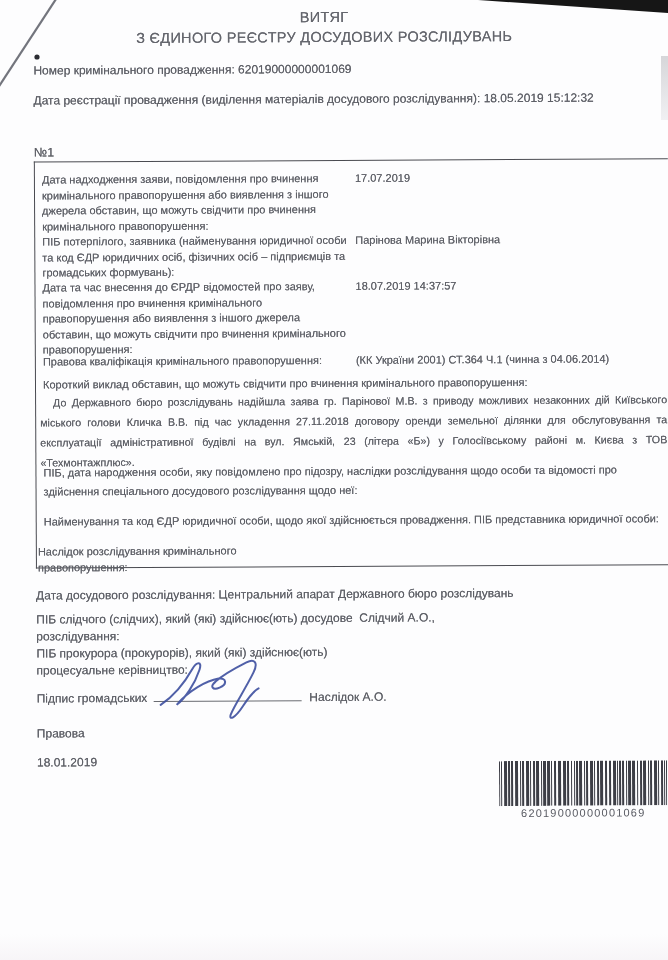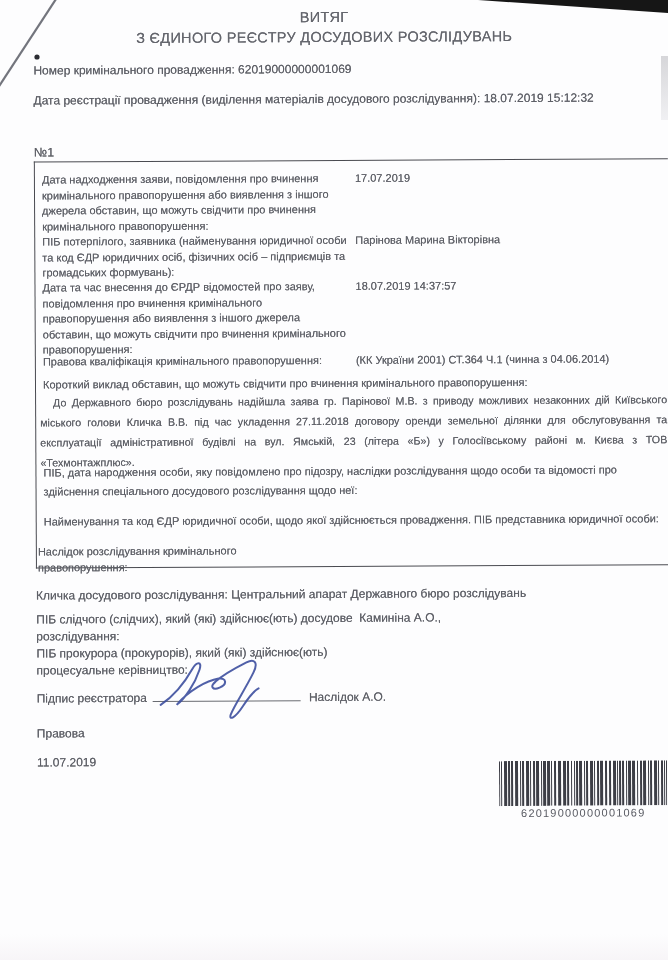--- a/index.html
+++ b/index.html
@@ -74,21 +74,21 @@
       <div>ВИТЯГ</div>
       <div>З ЄДИНОГО РЕЄСТРУ ДОСУДОВИХ РОЗСЛІДУВАНЬ</div>
     </div>
 
     <div class="line case-line txt">
       <span>Номер кримінального провадження:</span>
       <span>62019000000001069</span>
     </div>
     <div class="line reg-line txt">
       <span>Дата реєстрації провадження (виділення матеріалів досудового розслідування):</span>
-      <span>18.07.2019 15:12:32</span>
+      <span>18.05.2019 15:12:32</span>
     </div>
     <div class="line record-no txt">№1</div>
 
     <div class="info-table">
 
       <div class="trow txt" style="top:10px">
         <div class="tlabel">Дата надходження заяви, повідомлення про вчинення кримінального правопорушення або виявлення з іншого джерела обставин, що можуть свідчити про вчинення кримінального правопорушення:</div>
         <div class="tvalue">17.07.2019</div>
       </div>
 
@@ -108,43 +108,43 @@
       </div>
 
       <div class="fullw txt" style="top:213px">Короткий виклад обставин, що можуть свідчити про вчинення кримінального правопорушення:</div>
       <div class="summary-par txt" style="top:230px">До Державного бюро розслідувань надійшла заява гр. Парінової М.В. з приводу можливих незаконних дій Київського міського голови Кличка В.В. під час укладення 27.11.2018 договору оренди земельної ділянки для обслуговування та експлуатації адміністративної будівлі на вул. Ямській, 23 (літера «Б») у Голосіївському районі м. Києва з ТОВ «Техмонтажплюс».</div>
       <div class="fullw txt" style="top:301px;line-height:18.5px">ПІБ, дата народження особи, яку повідомлено про підозру, наслідки розслідування щодо особи та відомості про здійснення спеціального досудового розслідування щодо неї:</div>
       <div class="fullw txt" style="top:350px">Найменування та код ЄДР юридичної особи, щодо якої здійснюється провадження. ПІБ представника юридичної особи:</div>
       <div class="outcome txt" style="top:382px">Наслідок розслідування кримінального правопорушення:</div>
     </div>
 
     <div class="line authority txt">
-      <span>Кличка досудового розслідування:</span>
+      <span>Дата досудового розслідування:</span>
       <span>Центральний апарат Державного бюро розслідувань</span>
     </div>
 
     <div class="inv-row txt">
       <span class="inv-label">ПІБ слідчого (слідчих), який (які) здійснює(ють) досудове розслідування:</span>
-      <span class="inv-value">Каминіна А.О.,</span>
+      <span class="inv-value">Слідчий А.О.,</span>
     </div>
 
     <div class="pros-row txt">ПІБ прокурора (прокурорів), який (які) здійснює(ють) процесуальне керівництво:</div>
 
     <div class="sign-row txt">
-      <span>Підпис реєстратора</span><span class="sign-underline"></span><span>Наслідок А.О.</span>
+      <span>Підпис громадських</span><span class="sign-underline"></span><span>Наслідок А.О.</span>
       <svg class="sig-svg" width="190" height="72" viewBox="0 0 190 72">
         <path d="M6 52 C18 44 30 30 38 16 C42 9 48 8 45 17 C40 32 30 46 22 52
                  C34 38 52 28 64 26 C72 25 73 32 65 35 C58 38 55 34 61 29
                  C70 21 84 14 92 10 C100 6 104 10 99 20 C90 38 80 52 76 62
                  C74 68 80 66 88 54 C94 45 100 38 104 36" fill="none" stroke="#3d4f9e" stroke-width="2" stroke-linecap="round" opacity="0.9"></path>
       </svg>
     </div>
 
     <div class="line role-line txt">Правова</div>
-    <div class="line date-line txt">11.07.2019</div>
+    <div class="line date-line txt">18.01.2019</div>
 
     <div class="barcode">
       <div class="bars"><i style="width: 1px; margin-right: 1px;"></i><i style="width: 1px; margin-right: 2px;"></i><i style="width: 3px; margin-right: 1px;"></i><i style="width: 2px; margin-right: 1px;"></i><i style="width: 2px; margin-right: 2px;"></i><i style="width: 3px; margin-right: 2px;"></i><i style="width: 1px; margin-right: 1px;"></i><i style="width: 2px; margin-right: 2px;"></i><i style="width: 3px; margin-right: 1px;"></i><i style="width: 1px; margin-right: 2px;"></i><i style="width: 2px; margin-right: 1px;"></i><i style="width: 3px; margin-right: 2px;"></i><i style="width: 1px; margin-right: 1px;"></i><i style="width: 3px; margin-right: 1px;"></i><i style="width: 3px; margin-right: 1px;"></i><i style="width: 1px; margin-right: 2px;"></i><i style="width: 2px; margin-right: 2px;"></i><i style="width: 3px; margin-right: 2px;"></i><i style="width: 3px; margin-right: 1px;"></i><i style="width: 2px; margin-right: 2px;"></i><i style="width: 1px; margin-right: 2px;"></i><i style="width: 1px; margin-right: 1px;"></i><i style="width: 2px; margin-right: 1px;"></i><i style="width: 3px; margin-right: 2px;"></i><i style="width: 1px; margin-right: 1px;"></i><i style="width: 2px; margin-right: 2px;"></i><i style="width: 3px; margin-right: 1px;"></i><i style="width: 1px; margin-right: 2px;"></i><i style="width: 2px; margin-right: 1px;"></i><i style="width: 3px; margin-right: 2px;"></i><i style="width: 2px; margin-right: 2px;"></i><i style="width: 2px; margin-right: 2px;"></i><i style="width: 3px; margin-right: 1px;"></i><i style="width: 1px; margin-right: 1px;"></i><i style="width: 2px; margin-right: 1px;"></i><i style="width: 2px; margin-right: 2px;"></i><i style="width: 1px; margin-right: 1px;"></i><i style="width: 3px; margin-right: 1px;"></i><i style="width: 3px; margin-right: 2px;"></i><i style="width: 1px; margin-right: 2px;"></i><i style="width: 2px; margin-right: 1px;"></i><i style="width: 3px; margin-right: 2px;"></i><i style="width: 1px; margin-right: 1px;"></i><i style="width: 2px; margin-right: 2px;"></i><i style="width: 3px; margin-right: 1px;"></i><i style="width: 1px; margin-right: 2px;"></i><i style="width: 2px; margin-right: 1px;"></i><i style="width: 1px; margin-right: 1px;"></i><i style="width: 1px; margin-right: 1px;"></i></div>
       <div class="bar-num">62019000000001069</div>
     </div>
 
   </div>
 </div>
 
 </body></html>

